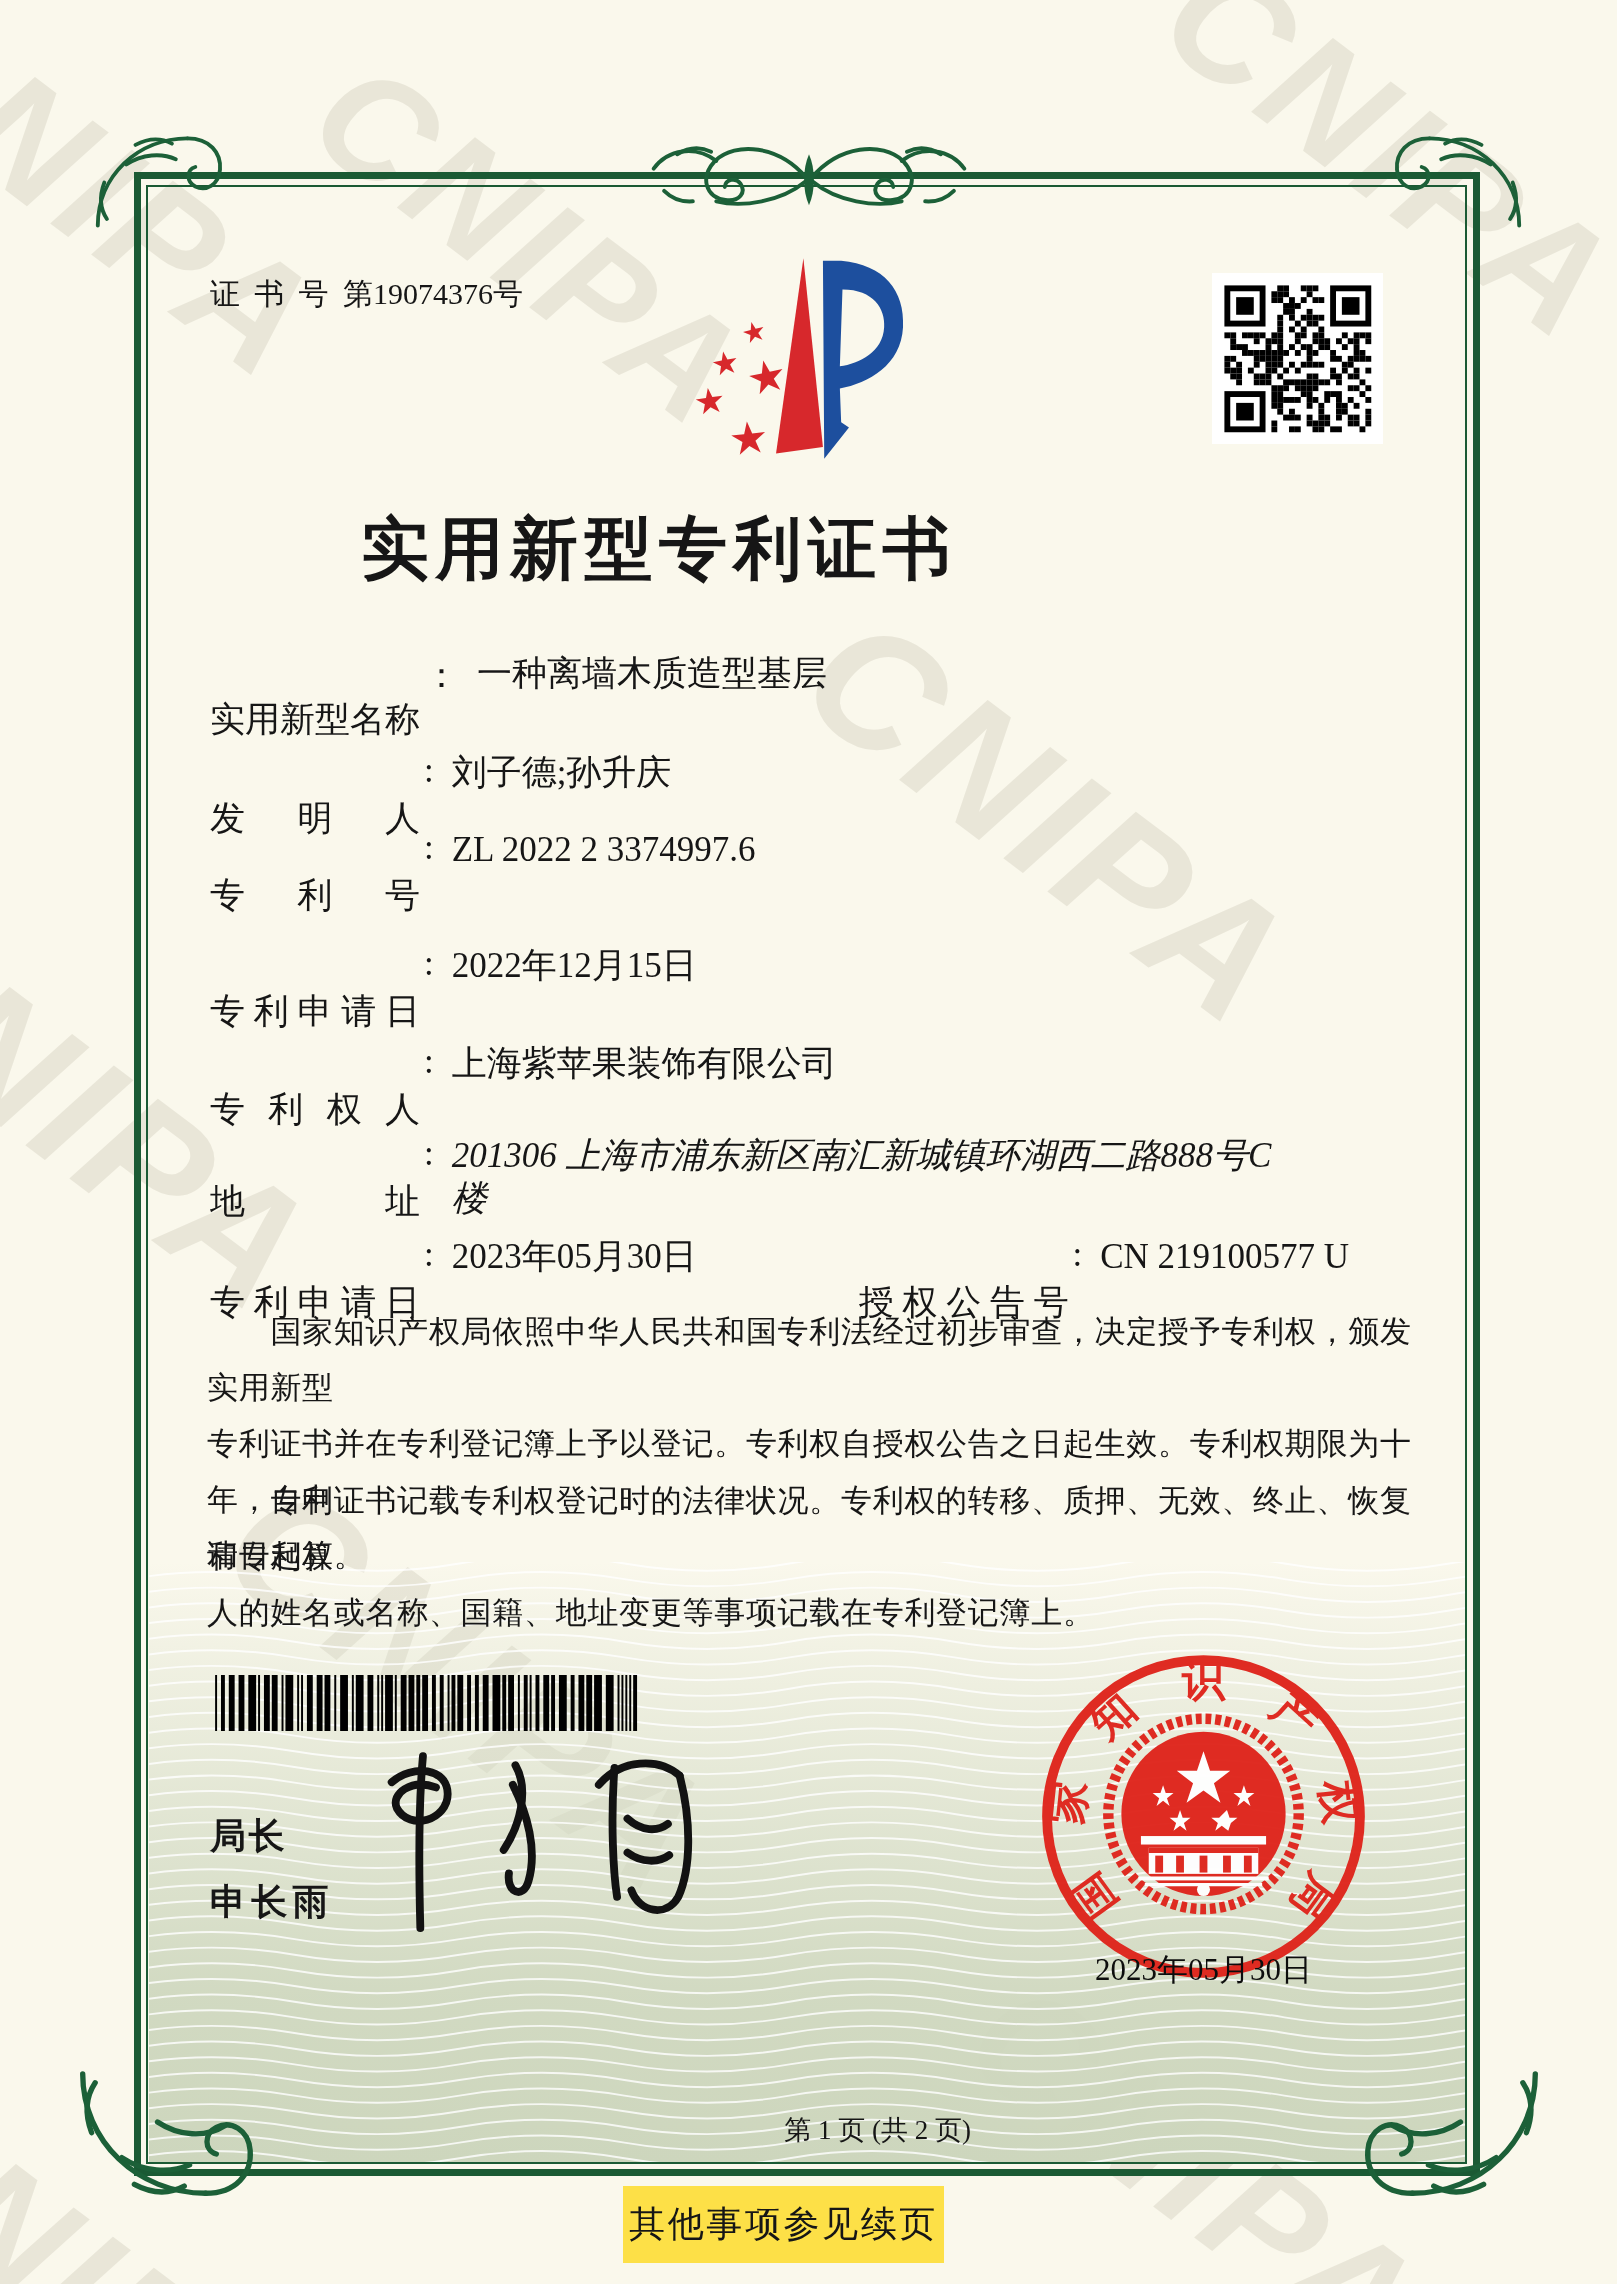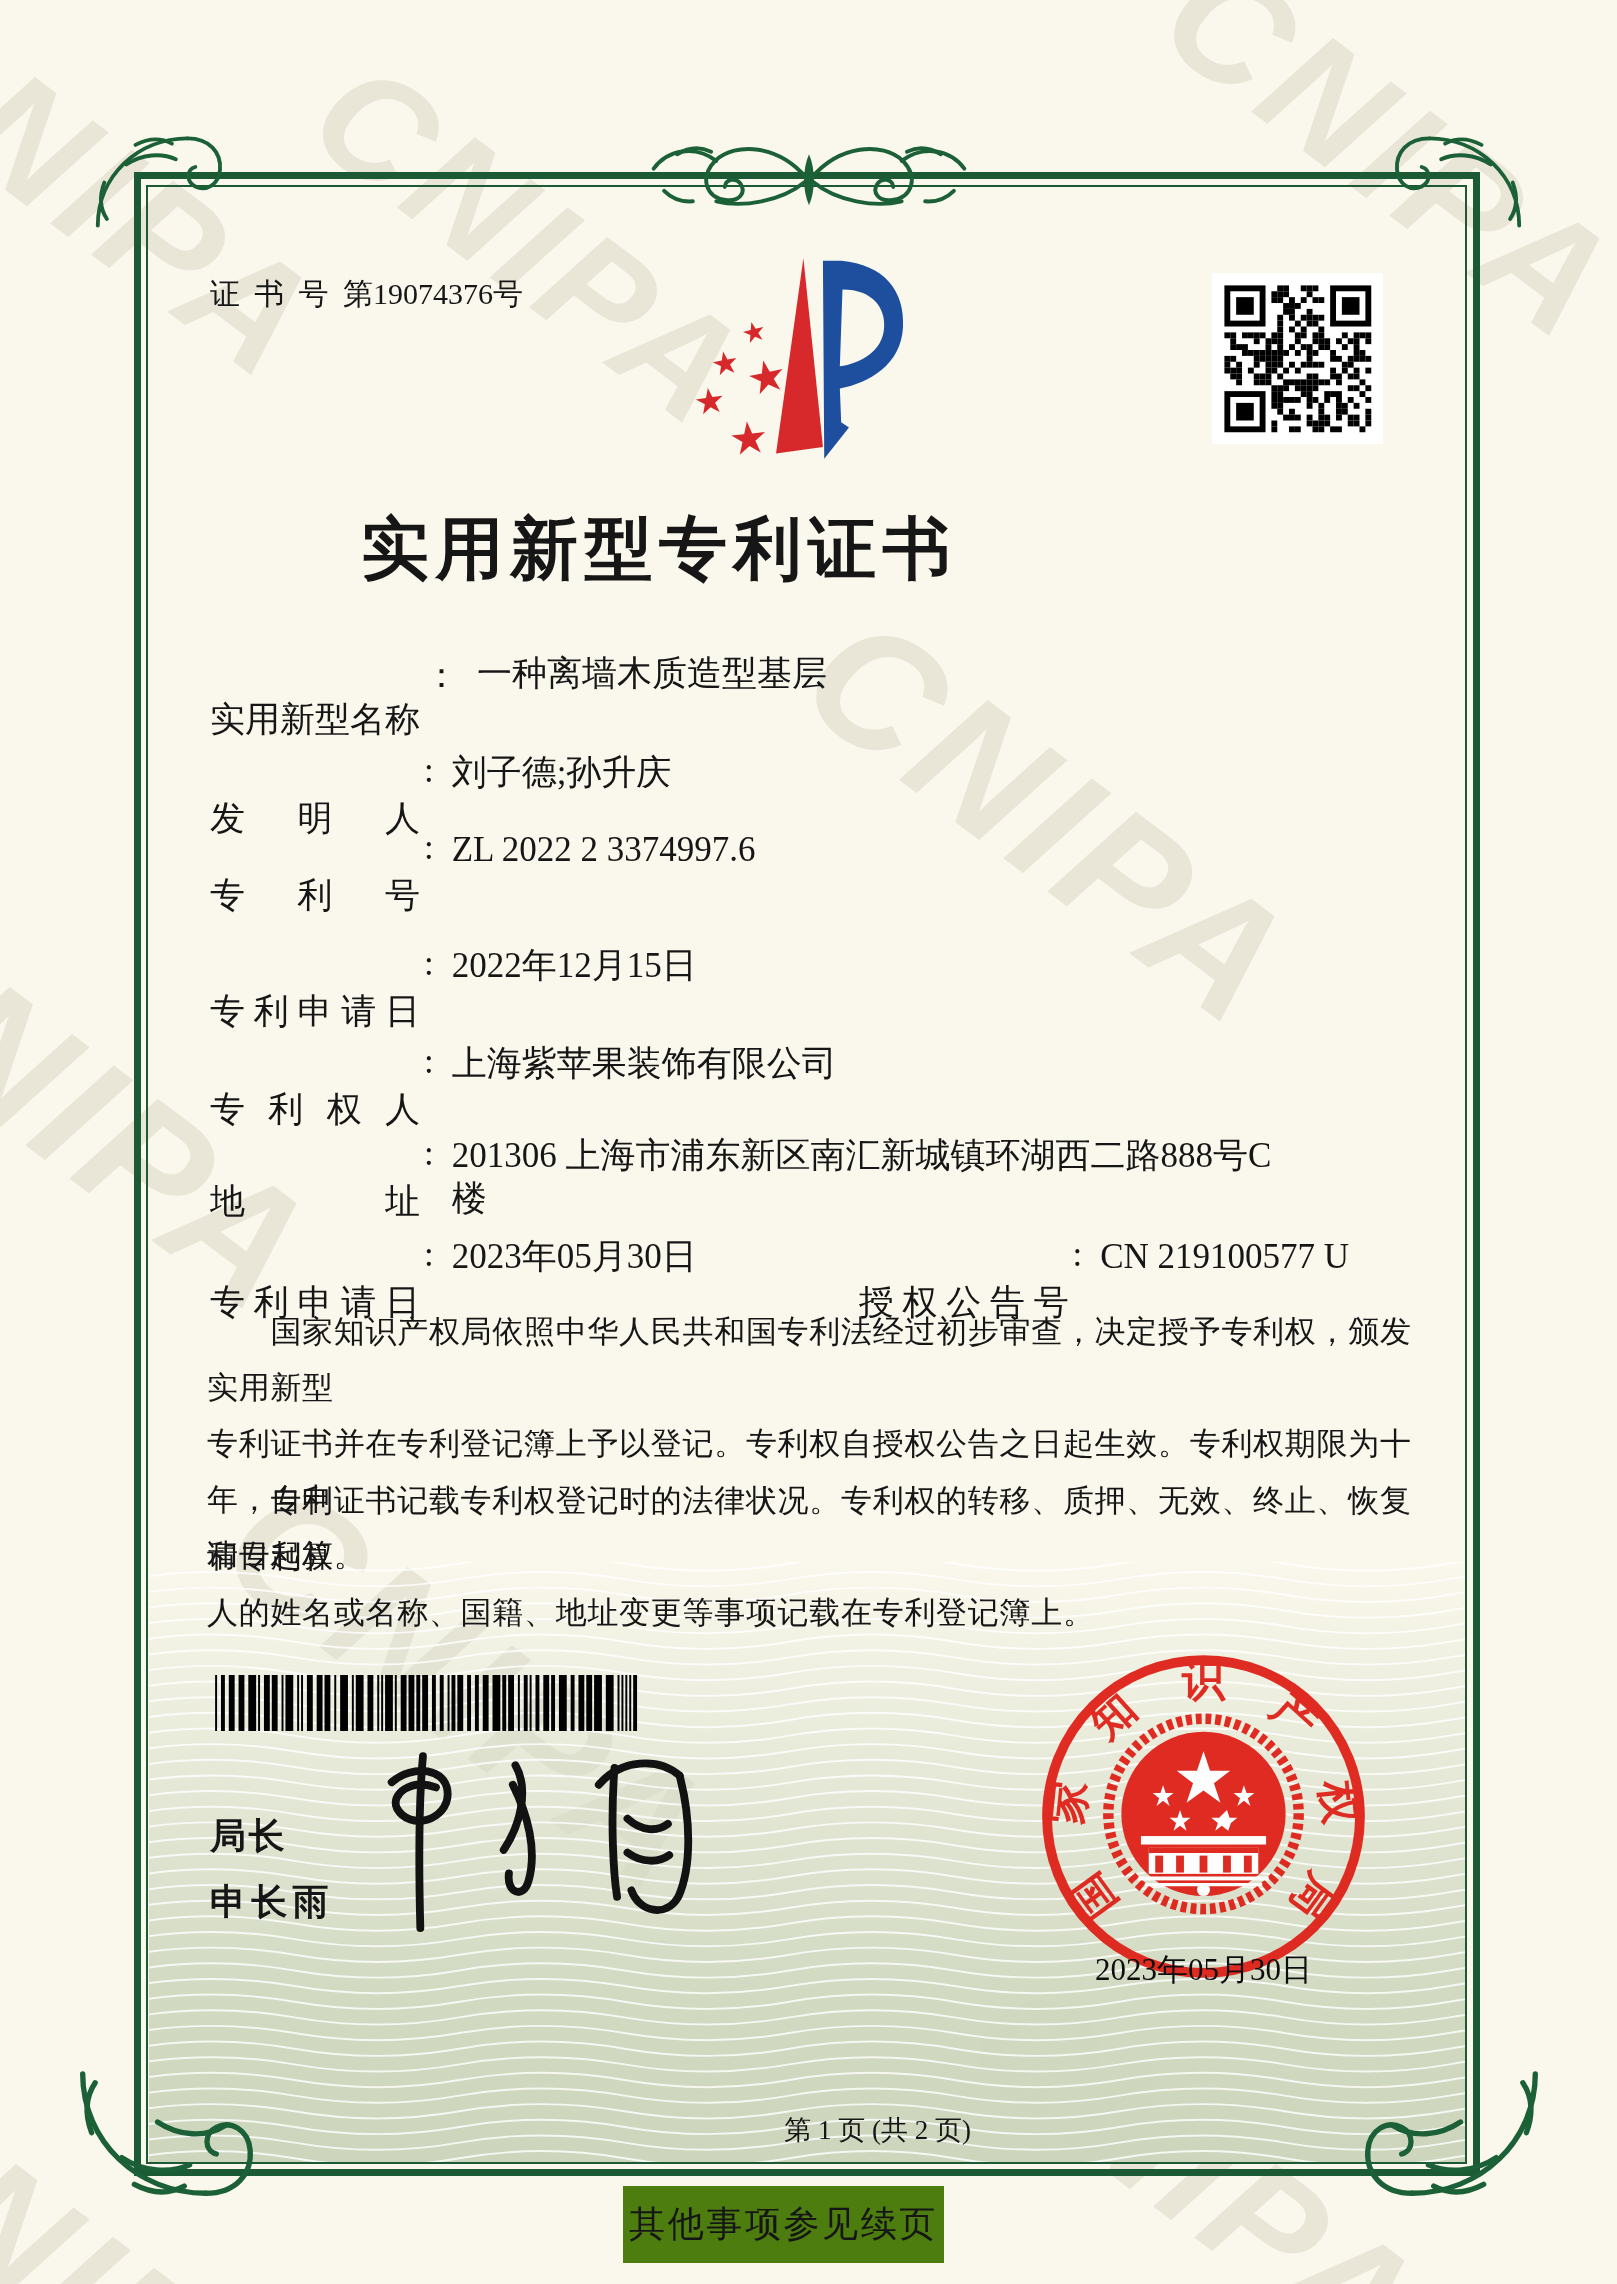--- a/index.html
+++ b/index.html
@@ -46,21 +46,21 @@
   .para{left:207px; width:1208px; font-size:31px; line-height:56px;
     letter-spacing:0.7px; white-space:pre-line; z-index:5;font-family:Liberation Mono, monospace;}
   
   .director-title{left:210px; top:1812px; font-size:36px; font-weight:700;
     font-family:"Liberation Sans", sans-serif; z-index:6; letter-spacing:2.6px;}
   .director-name{left:210px; top:1878px; font-size:36px; font-weight:700;
     font-family:"Liberation Sans", sans-serif; z-index:6; letter-spacing:5.2px;}
   .seal-date{left:1034px; top:1949px; width:339px; text-align:center;
     font-size:31px; z-index:7; color:#0d0d0d;}
   .footer-page{left:580px; top:2088px; width:391px; text-align:right; font-size:27px; z-index:6;margin-top:24px;}
-  .cont-box{left:623px; top:2186px; width:321px; height:77px; background:#4d7c0f;
+  .cont-box{left:623px; top:2186px; width:321px; height:77px; background:#fde047;
     display:flex; align-items:center; justify-content:center; z-index:6;}
   .cont-text{font-size:36px; letter-spacing:2.6px;}
   svg{display:block;}
 </style>
 </head>
 <body>
 
 <div class="page">
 
   <div class="wm" style="left:-59px;top:-39px;font-size:157px;">CNIPA</div>
@@ -454,21 +454,21 @@
     <span class="fvalue">2022年12月15日</span>
   </div>
   <div class="abs frow" style="top:1042px;">
     <span class="flabel">专利权人</span>
     <span class="fcolon">:</span>
     <span class="fvalue">上海紫苹果装饰有限公司</span>
   </div>
   <div class="abs frow" style="top:1134px;">
     <span class="flabel">地址</span>
     <span class="fcolon">:</span>
-    <span class="fvalue" style="max-width:978px;">201306 上海市浦东新区南汇新城镇环湖西二路888号C
+    <span class="fvalue" style="max-width:978px;font-style:italic;">201306 上海市浦东新区南汇新城镇环湖西二路888号C
 楼</span>
   </div>
 
   <div class="abs grant">
     <span class="flabel">专利申请日</span>
     <span class="fcolon">:</span>
     <span class="fvalue">2023年05月30日</span>
     <span class="flabel g2">授权公告号</span>
     <span class="fcolon">:</span>
     <span class="fvalue">CN 219100577 U</span>

